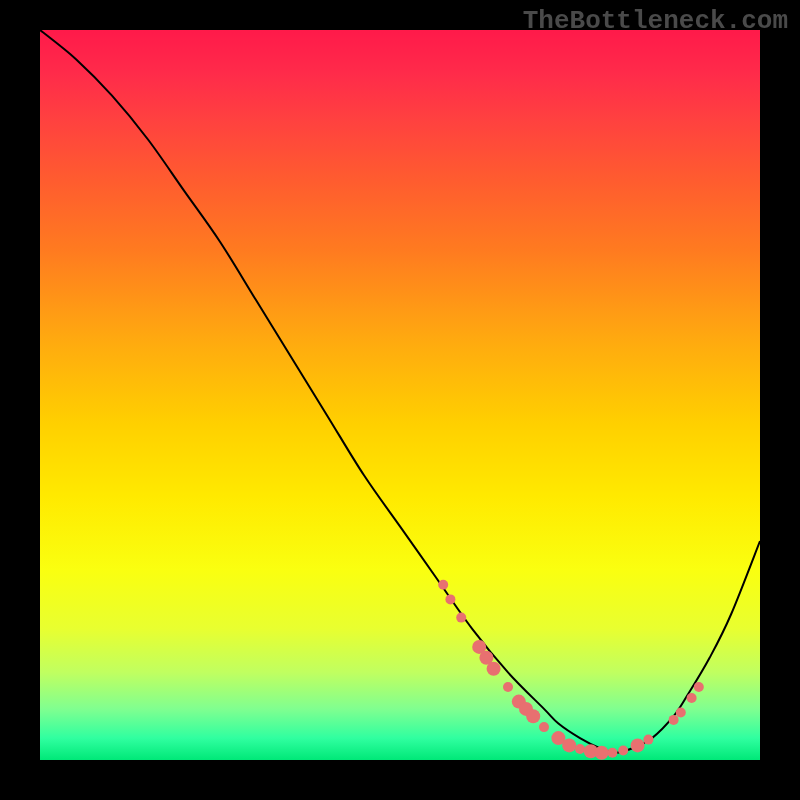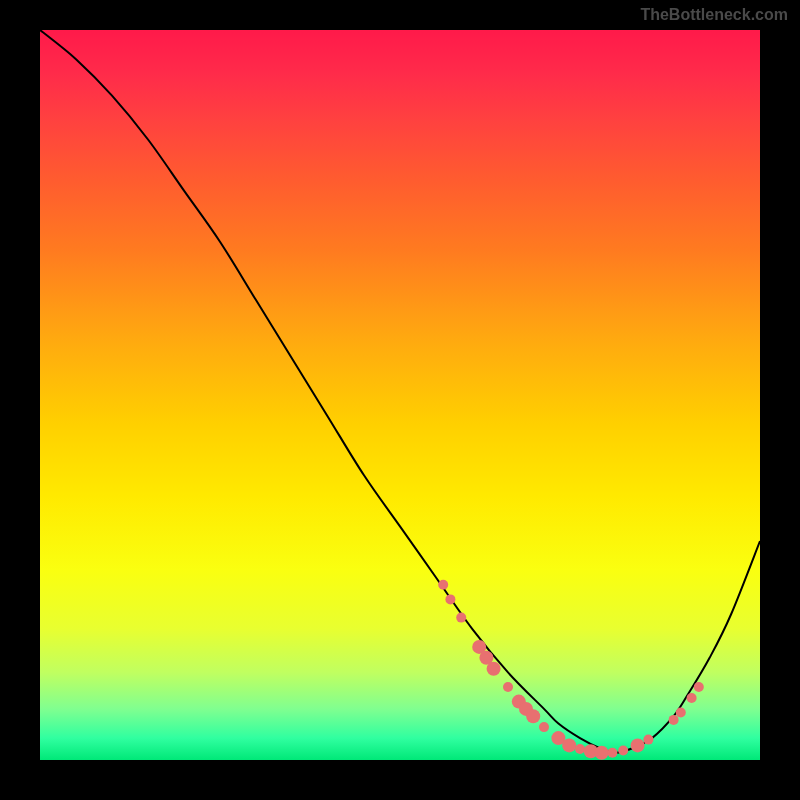--- a/index.html
+++ b/index.html
@@ -12,22 +12,22 @@
       height: 800px;
       background: #000;
       position: relative;
       overflow: hidden;
     }
     .watermark {
       position: absolute;
       top: 6px;
       right: 12px;
       color: #4a4a4a;
-      font-family: Liberation Sans, sans-serif;
-      font-size: 16px;
+      font-family: Liberation Mono, monospace;
+      font-size: 26px;
       font-weight: bold;
       z-index: 10;
     }
     .plot-area {
       position: absolute;
       left: 40px;
       top: 30px;
       width: 720px;
       height: 730px;
       background: linear-gradient(to bottom,

